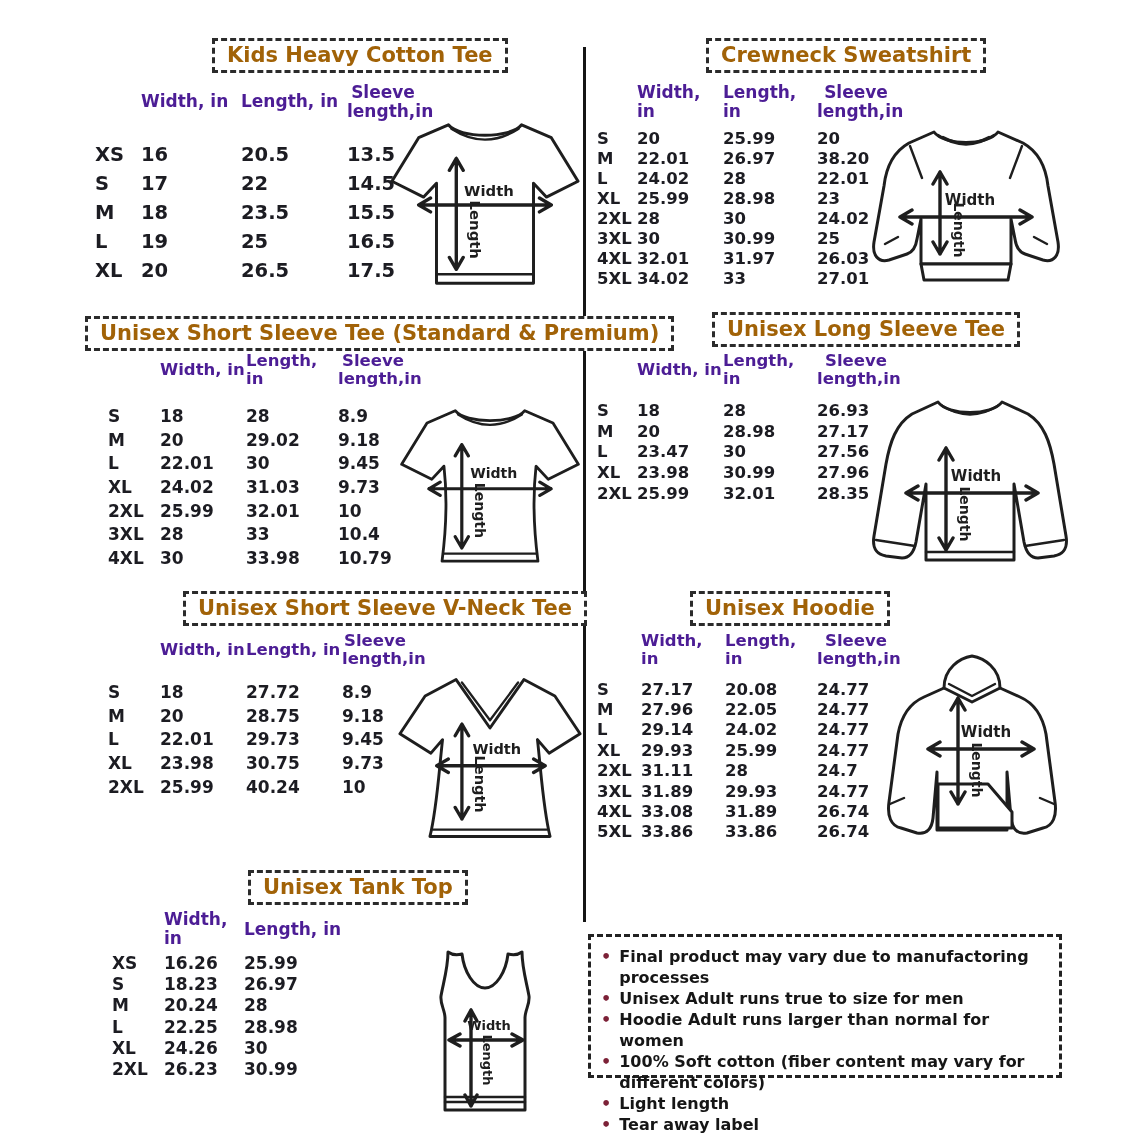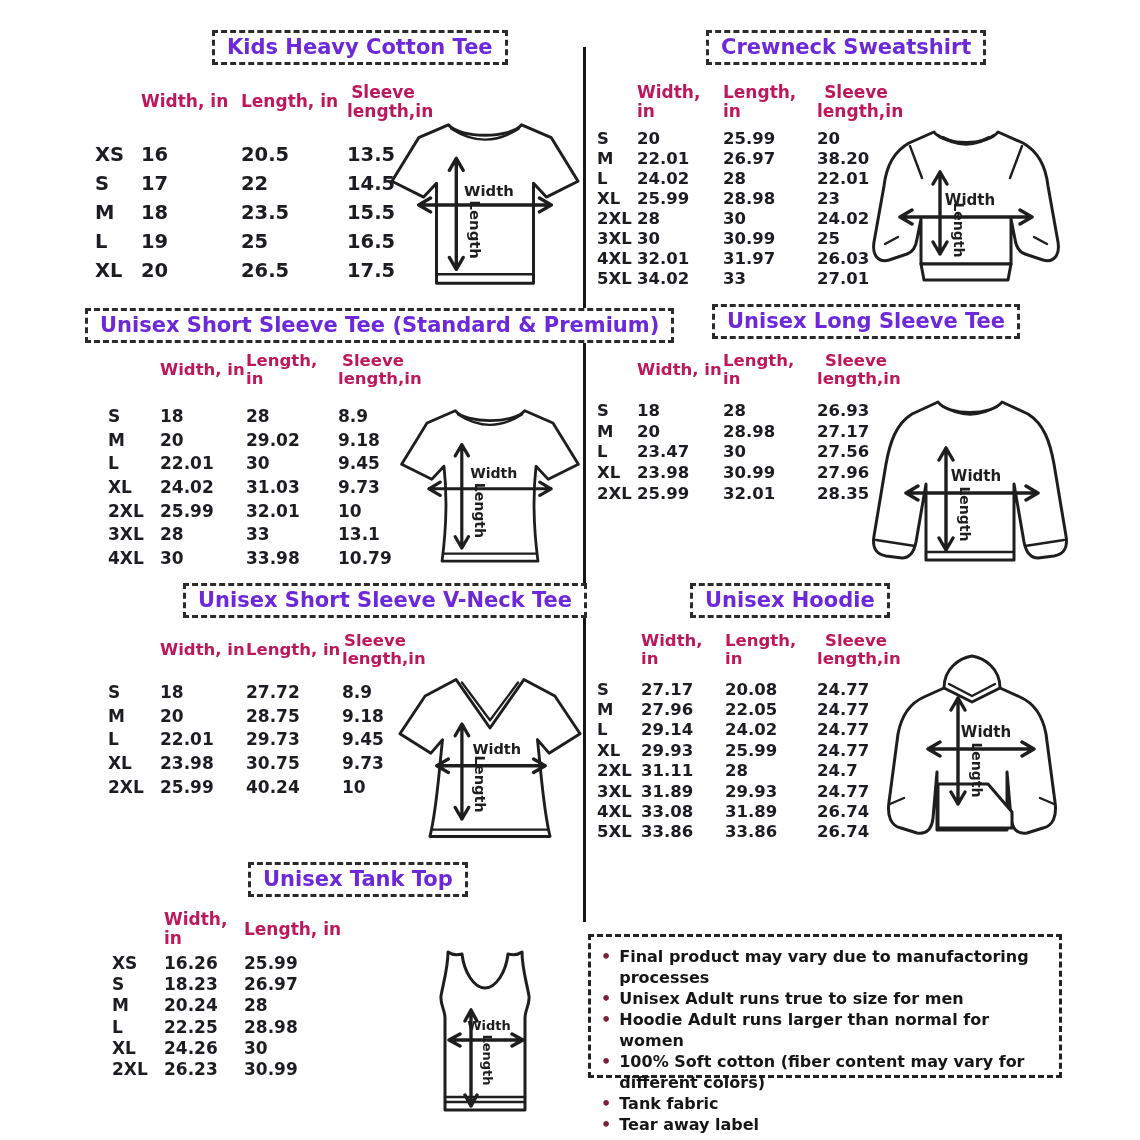--- a/index.html
+++ b/index.html
@@ -1,23 +1,23 @@
 <!DOCTYPE html>
 <html><head>
 <meta charset="utf-8">
 <style>
   html,body{margin:0;padding:0;background:#fff;}
   #root{position:relative;width:1140px;height:1140px;background:#fff;overflow:hidden;
         font-family:"DejaVu Sans",sans-serif;}
   .divider{position:absolute;background:#151515;}
   .title{position:absolute;border:3px dashed #2b2b2b;background:#fff;padding:2px 12px 3px;
-         font-size:21px;font-weight:bold;color:#6d28d9;white-space:nowrap;}
+         font-size:21px;font-weight:bold;color:#a16207;white-space:nowrap;margin-top:8px;}
   .table{position:absolute;}
   .thead{display:grid;grid-template-columns:var(--cols);align-items:center;
-         height:var(--hh,44px);color:#be185d;}
+         height:var(--hh,44px);color:#4c1d95;}
   .col-h{font-size:var(--hfs,17px);font-weight:bold;white-space:pre-line;line-height:1.12;}
   .c-sleeve{text-align:center;}
   .tbody{margin-top:var(--mt,10px);}
   .trow{display:grid;grid-template-columns:var(--cols);align-items:center;height:var(--rowh,21px);}
   .cell{font-size:var(--fs,17px);font-weight:bold;color:#1c1c22;}
   .garment{position:absolute;}
   .garment path{stroke:#1e1e1e;stroke-linejoin:round;stroke-linecap:round;}
   .outline{fill:#ffffff;stroke-width:3;}
   .detail{fill:none;stroke-width:2.4;}
   .arrow{fill:none;stroke-width:3.4;}
@@ -200,21 +200,21 @@
         <div class="trow">
           <span class="cell size-cell">2XL</span>
           <span class="cell">25.99</span>
           <span class="cell">32.01</span>
           <span class="cell">10</span>
         </div>
         <div class="trow">
           <span class="cell size-cell">3XL</span>
           <span class="cell">28</span>
           <span class="cell">33</span>
-          <span class="cell">13.1</span>
+          <span class="cell">10.4</span>
         </div>
         <div class="trow">
           <span class="cell size-cell">4XL</span>
           <span class="cell">30</span>
           <span class="cell">33.98</span>
           <span class="cell">10.79</span>
         </div>
       </div>
   </div>
   <svg class="garment" style="left:396px;top:393px;" width="188" height="184" viewBox="0 0 200 190">
@@ -472,21 +472,21 @@
     <div class="note-line">
       <span class="bullet">•</span>
       <span>Hoodie Adult runs larger than normal for women</span>
     </div>
     <div class="note-line">
       <span class="bullet">•</span>
       <span>100% Soft cotton (fiber content may vary for different colors)</span>
     </div>
     <div class="note-line">
       <span class="bullet">•</span>
-      <span>Tank fabric</span>
+      <span>Light length</span>
     </div>
     <div class="note-line">
       <span class="bullet">•</span>
       <span>Tear away label</span>
     </div>
   </div>
 
 </div>
 
 </body></html>

